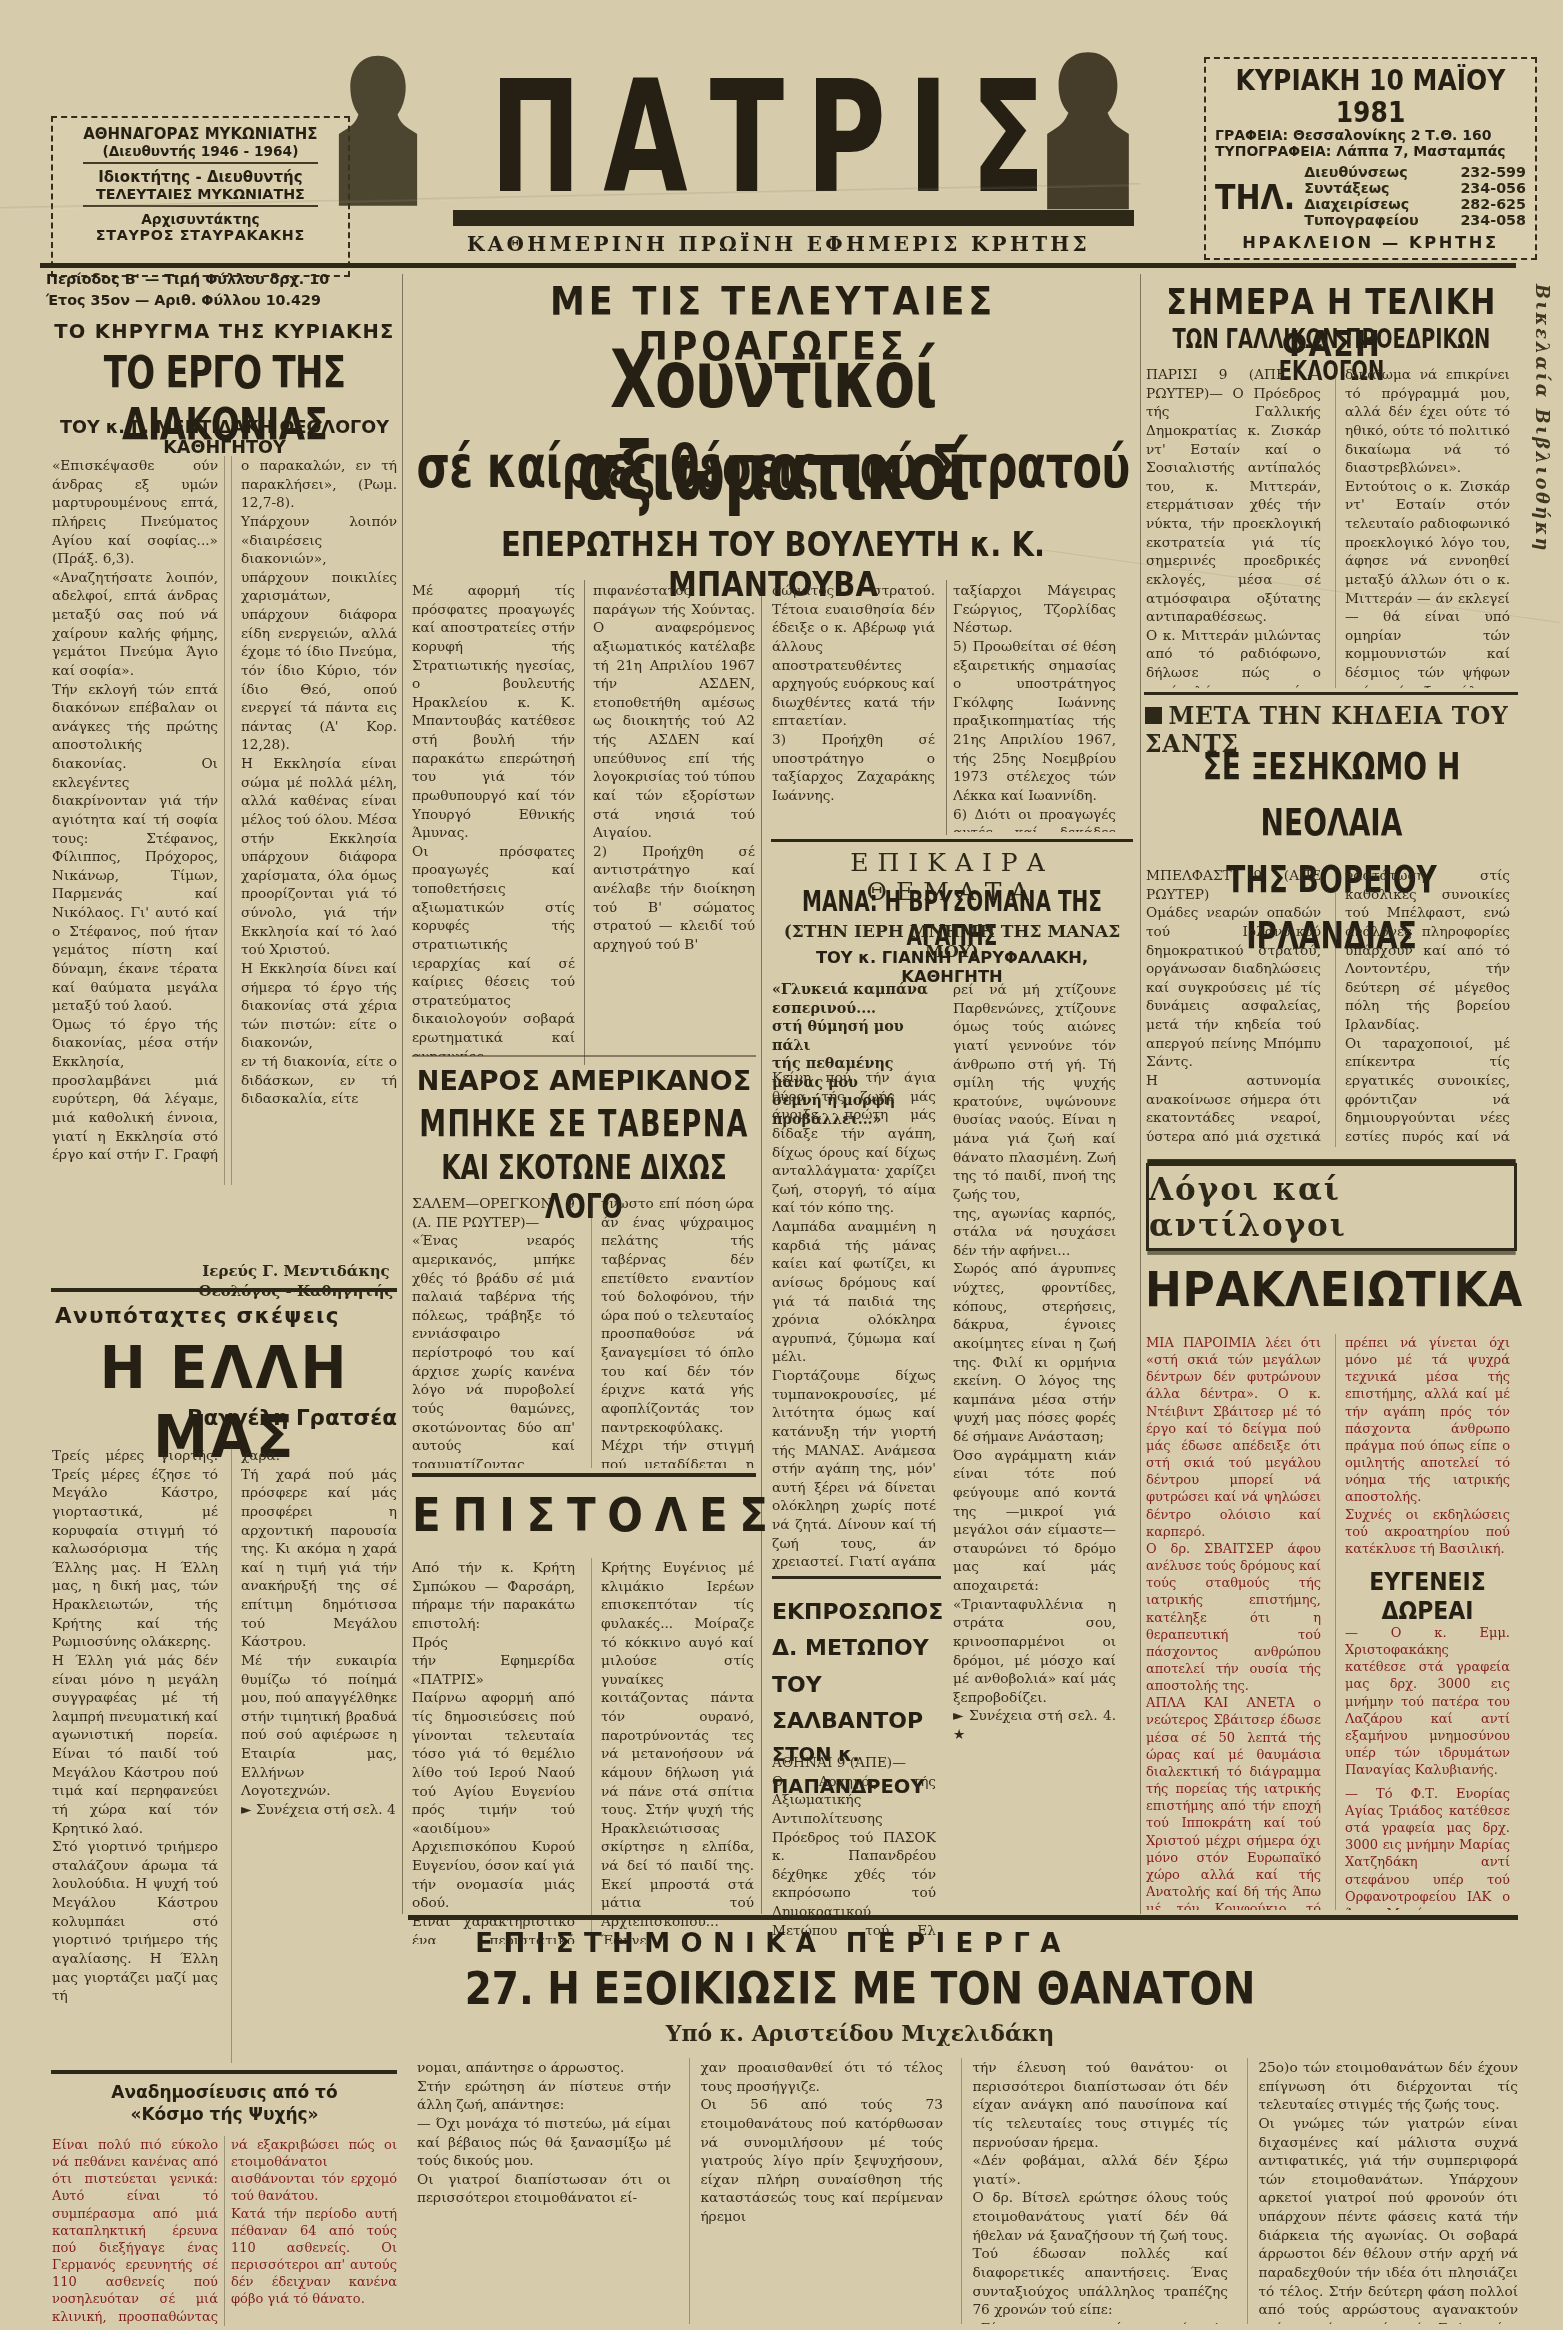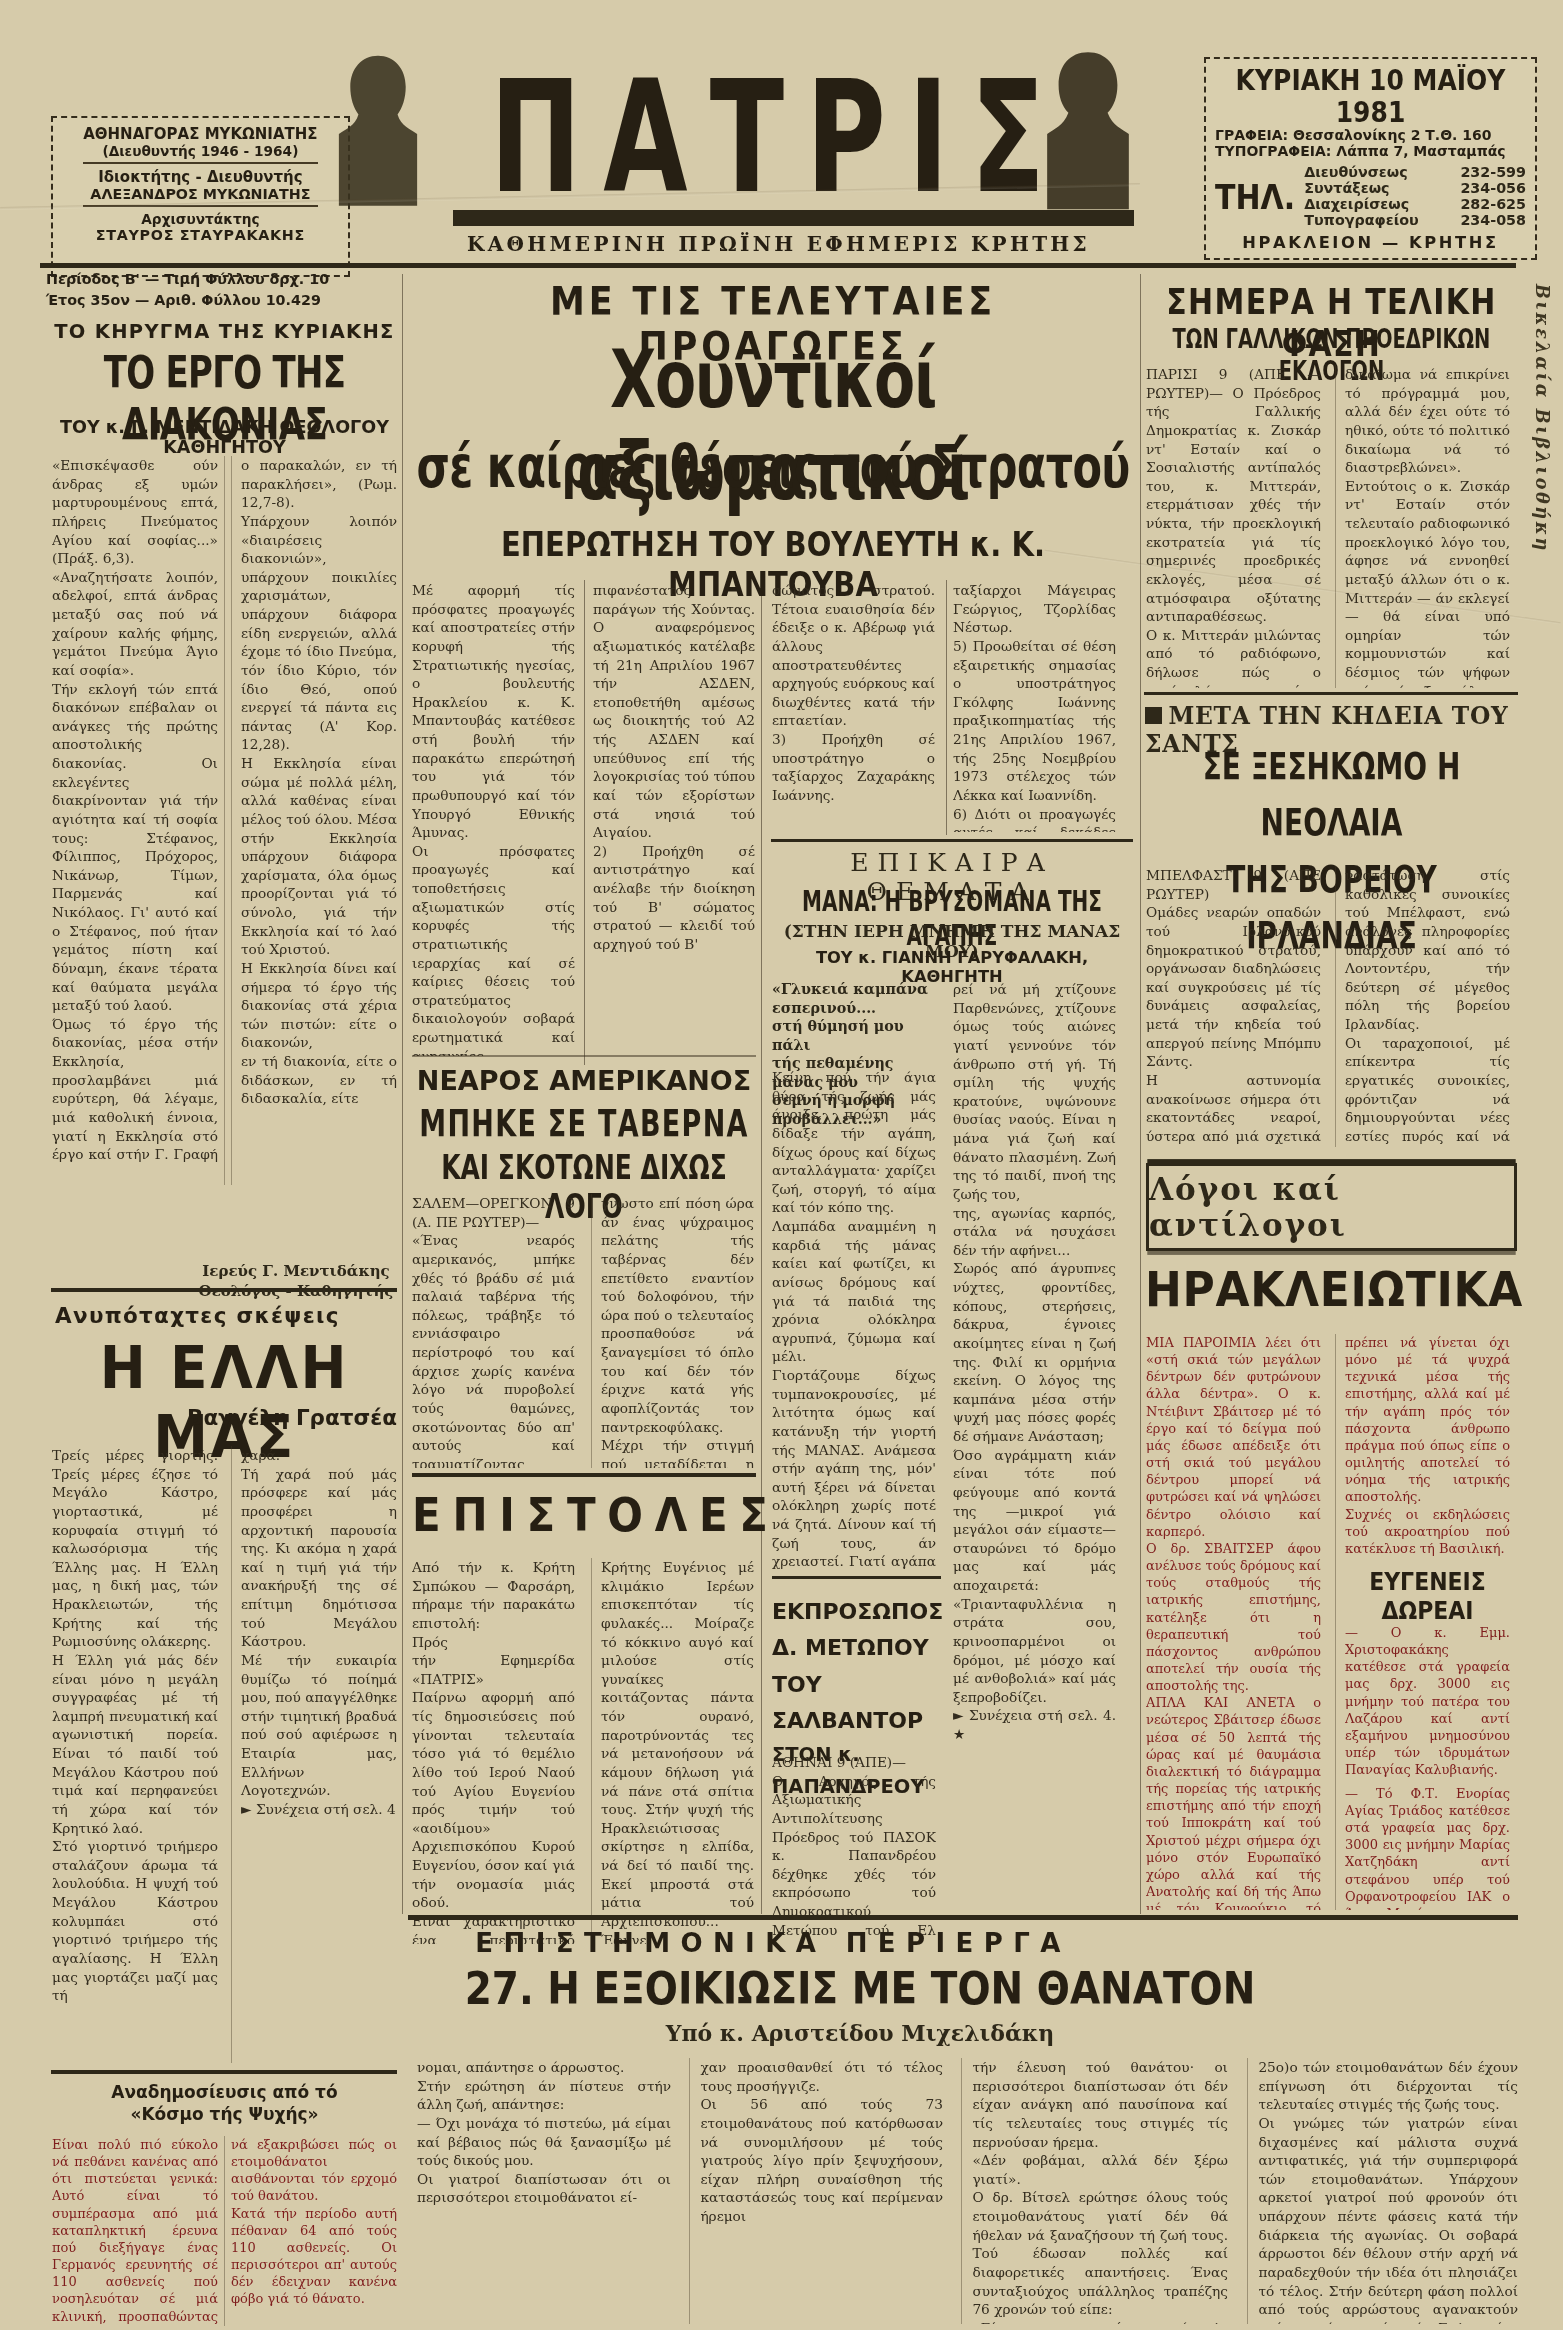--- a/index.html
+++ b/index.html
@@ -33,21 +33,21 @@
 </head>
 <body>
 
 <div class="paper">
 
   <div class="abs dashbox" style="left:51px;top:116px;width:287px;height:147px;padding:6.5px 3.9px 3.9px;text-align:center;">
     <div class="hd" style="font-size:15px;">ΑΘΗΝΑΓΟΡΑΣ ΜΥΚΩΝΙΑΤΗΣ</div>
     <div class="hd" style="font-size:13.7px;">(Διευθυντής 1946 - 1964)</div>
     <div class="small-sep"></div>
     <div class="hd" style="font-size:15px;">Ιδιοκτήτης - Διευθυντής</div>
-    <div class="hd" style="font-size:14.3px;">ΑΛΕΞΑΝΔΡΟΣ ΜΥΚΩΝΙΑΤΗΣ</div>
+    <div class="hd" style="font-size:14.3px;">ΤΕΛΕΥΤΑΙΕΣ ΜΥΚΩΝΙΑΤΗΣ</div>
     <div class="small-sep"></div>
     <div class="hd" style="font-size:13.7px;">Αρχισυντάκτης</div>
     <div class="hd" style="font-size:14.3px;letter-spacing:0.7px;">ΣΤΑΥΡΟΣ ΣΤΑΥΡΑΚΑΚΗΣ</div>
   </div>
   <div class="abs hd" style="left:46px;top:271px;width:297px;font-size:14.3px;">Περίοδος Β' — Τιμή Φύλλου δρχ. 10</div>
   <div class="abs hd" style="left:46px;top:292px;width:297px;font-size:14.3px;">Έτος 35ον — Αριθ. Φύλλου 10.429</div>
 
   <div class="abs" style="left:329px;top:46px;width:98px;height:163px;">
     <svg width="98" height="163" viewBox="0 0 60 100">
         <path d="M30 6c10 0 17 8 17 19 0 7-2 13-5 17 2 7 8 9 12 12v44H6V54c4-3 10-5 12-12-3-4-5-10-5-17C13 14 20 6 30 6z" fill="#39321f" opacity="0.88"></path>

